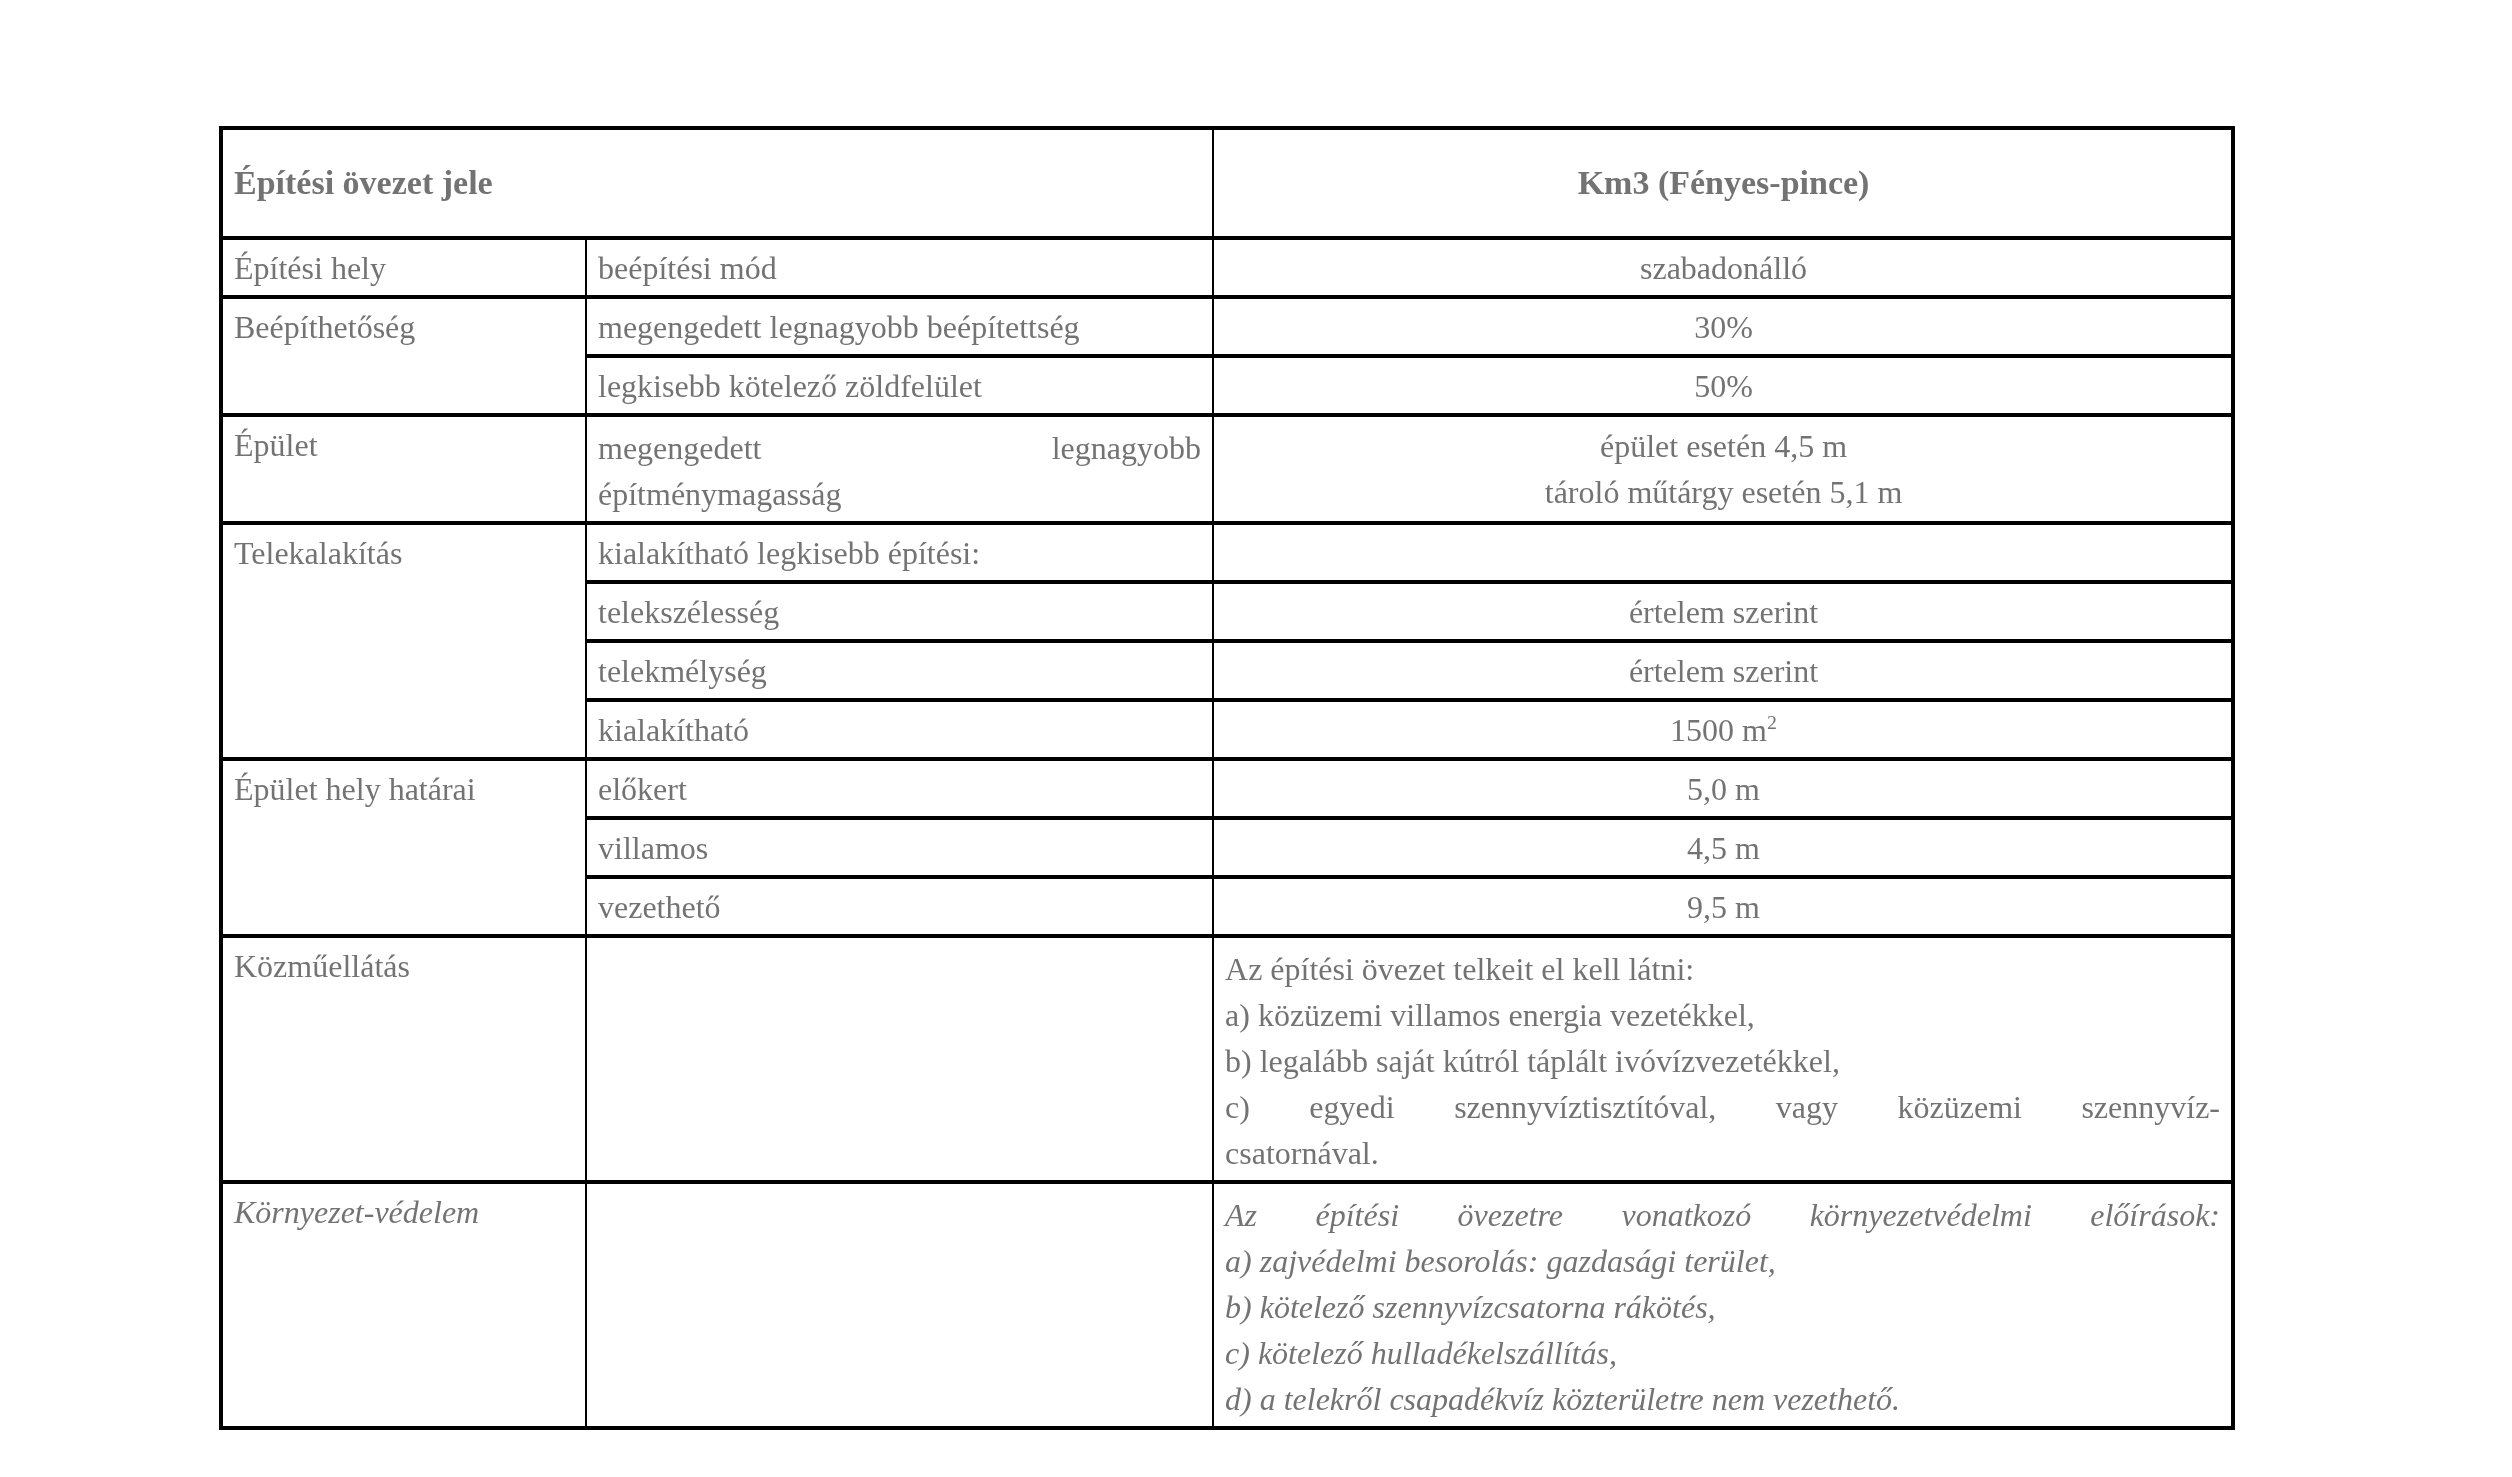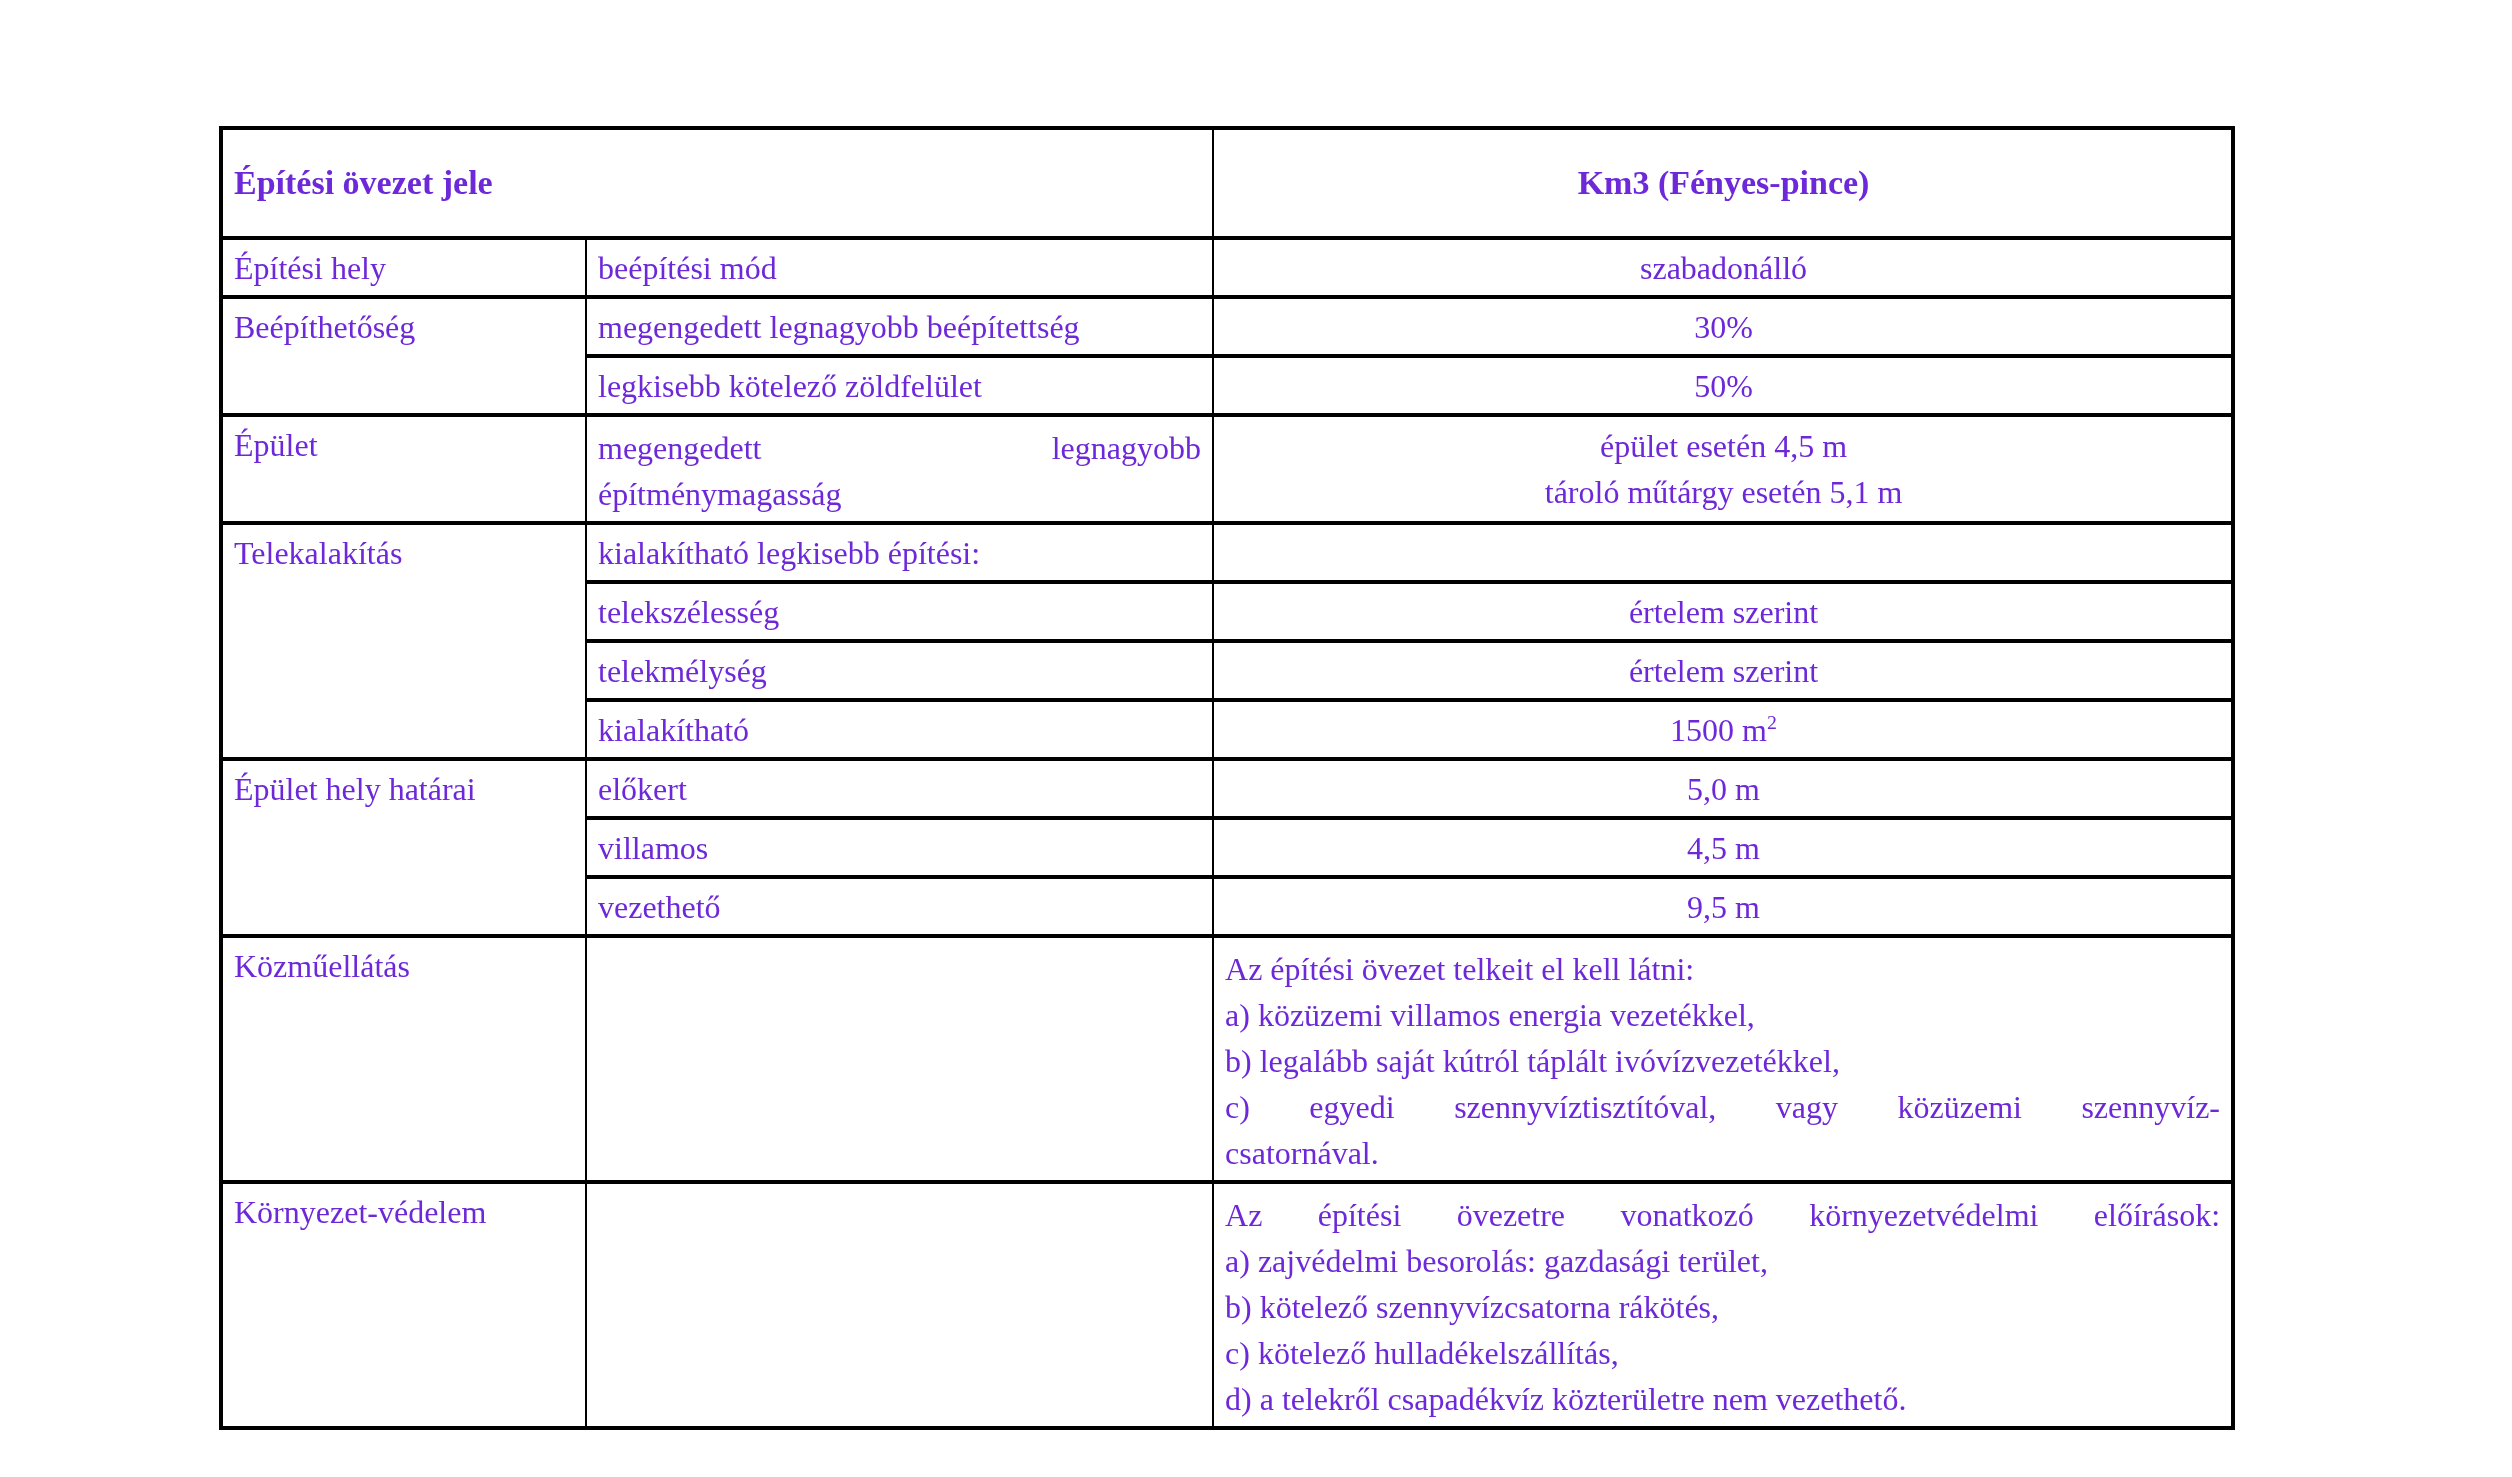--- a/index.html
+++ b/index.html
@@ -29,28 +29,28 @@
   col.c3 { width: 1020px; }
   td {
     border: 2.5px solid #000000;
     border-top-width: 4px;
     border-bottom-width: 4px;
     font-size: 32px;
     line-height: 1.25;
     vertical-align: middle;
     padding: 4px 11px;
     overflow: hidden;
-    color: #6d28d9;
+    color: #737373;
     background: #ffffff;
   }
   tr.h-header { height: 110px; }
   tr.h-std    { height: 59px; }
   tr.h-tall   { height: 105px; }
   tr.h-block1 { height: 228px; }
-  tr.h-block2 { height: 223px; }
+  tr.h-block2 { height: 223px; font-style: italic; }
 
   td.hdr {
     font-weight: bold;
     font-size: 34px;
   }
   td.center { text-align: center; padding-left: 5px; padding-right: 3px; }
   td.vtop   { vertical-align: top; padding-top: 8px; }
 
   .mline div { line-height: 46px; }
   .just {

